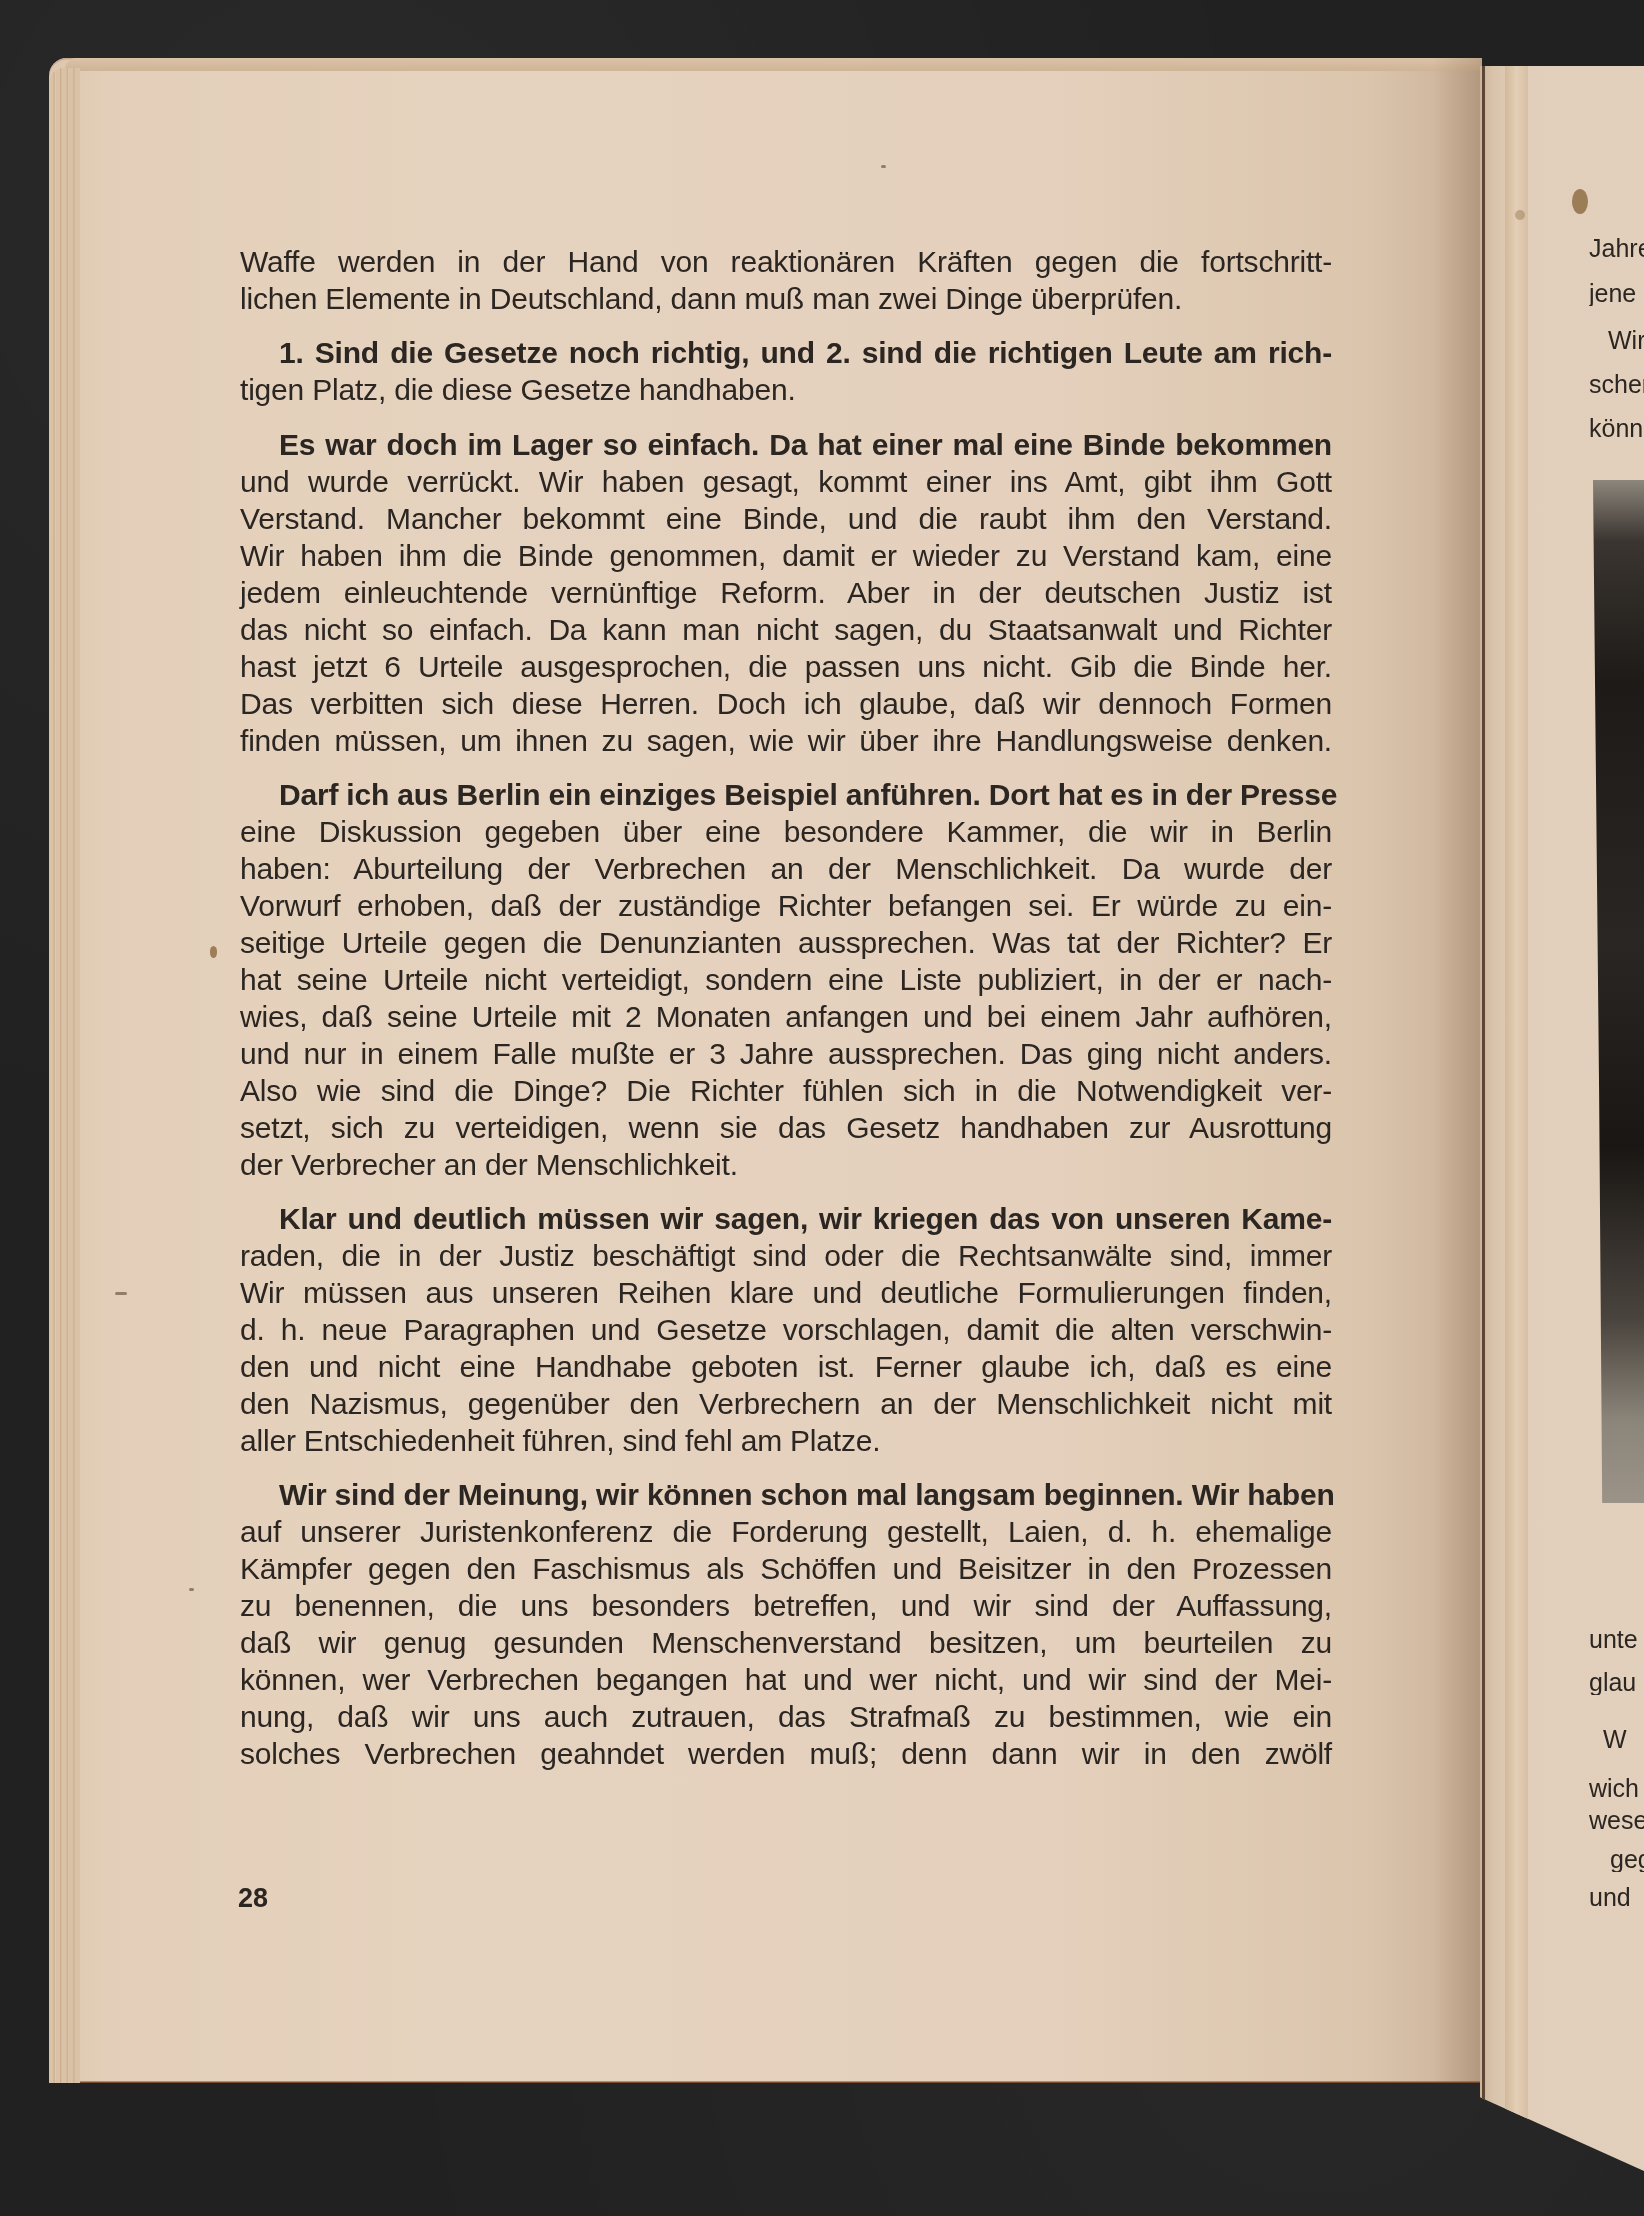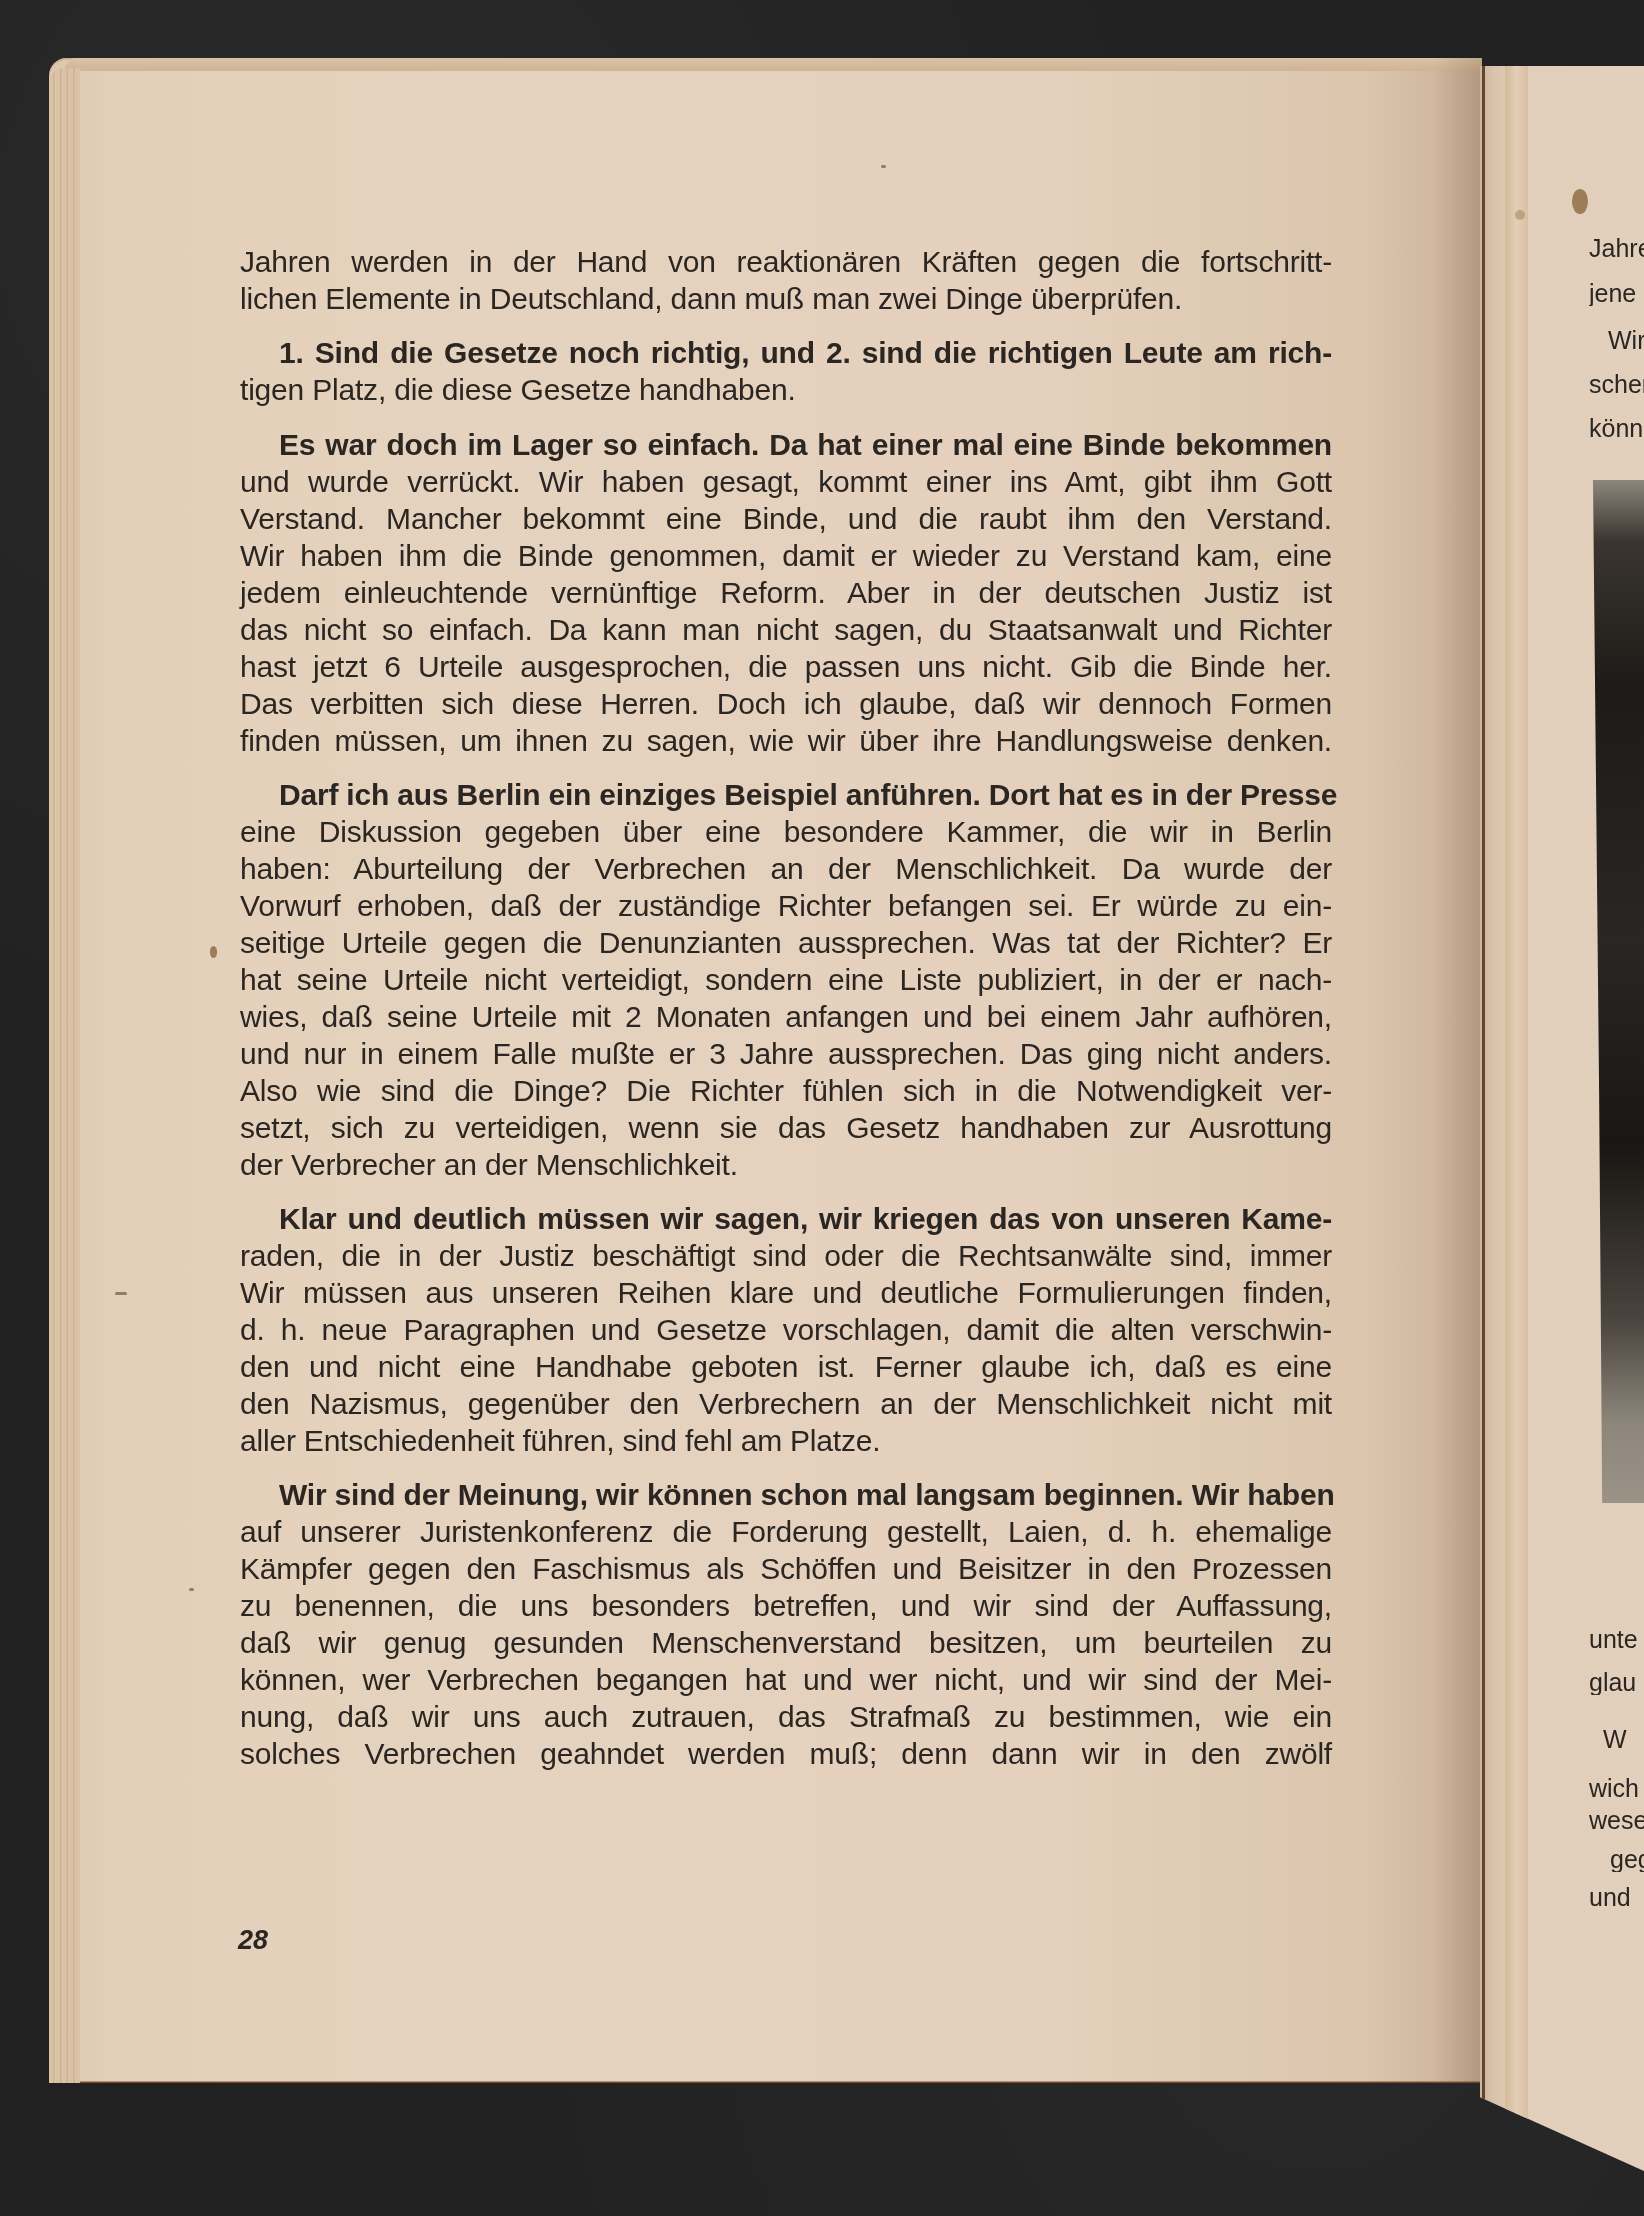--- a/index.html
+++ b/index.html
@@ -41,23 +41,23 @@
       color: #2b2622;
       font-family: "Liberation Sans Narrow", "Liberation Sans", sans-serif;
       font-size: 30px; line-height: 37px;
       letter-spacing: -0.2px;
     }
     .para { margin: 0 0 17.3px 0; text-align: justify; text-align-last: left; }
     .para .line { display: block; white-space: nowrap; text-align: justify; text-align-last: justify; }
     .para .line.last { text-align-last: left; }
     .para .line.indent { padding-left: 39px; font-weight: bold; }
     .page-number {
-      position: absolute; left: 189px; top: 1867px;
+      position: absolute; left: 189px; top: 1825px;
       font-family: "Liberation Sans", sans-serif; font-weight: bold;
-      font-size: 27px; color: #2b2622; font-style: italic;
+      font-size: 27px; color: #2b2622;
     }
     
     .page-right {
       position: absolute; left: 1480px; top: 66px; width: 164px; height: 2105px;
       background: linear-gradient(90deg, #cdb398 0%, #d9c3ab 8%, #e2cfbb 25%, #e3d0bc 100%);
       clip-path: polygon(0 0, 100% 0, 100% 100%, 0 96.5%);
     }
     .page-right .spine-line {
       position: absolute; left: 1.6px; top: 0; bottom: 0; width: 3.3px; background: #5c4636;
     }
@@ -84,21 +84,21 @@
 
 <div class="bg-noise"></div>
 
 <div class="page-left">
   <div class="top-edge"></div>
   <div class="edge-stack"></div>
   <div class="gutter-shadow"></div>
 
   <div class="text-block">
     <p class="para">
-      <span class="line">Jahren werden in der Hand von reaktionären Kräften gegen die fortschritt-</span>
+      <span class="line">Waffe werden in der Hand von reaktionären Kräften gegen die fortschritt-</span>
       <span class="line last">lichen Elemente in Deutschland, dann muß man zwei Dinge überprüfen.</span>
     </p>
     <p class="para">
       <span class="line indent">1. Sind die Gesetze noch richtig, und 2. sind die richtigen Leute am rich-</span>
       <span class="line last">tigen Platz, die diese Gesetze handhaben.</span>
     </p>
     <p class="para">
       <span class="line indent">Es war doch im Lager so einfach. Da hat einer mal eine Binde bekommen</span>
       <span class="line">und wurde verrückt. Wir haben gesagt, kommt einer ins Amt, gibt ihm Gott</span>
       <span class="line">Verstand. Mancher bekommt eine Binde, und die raubt ihm den Verstand.</span>

